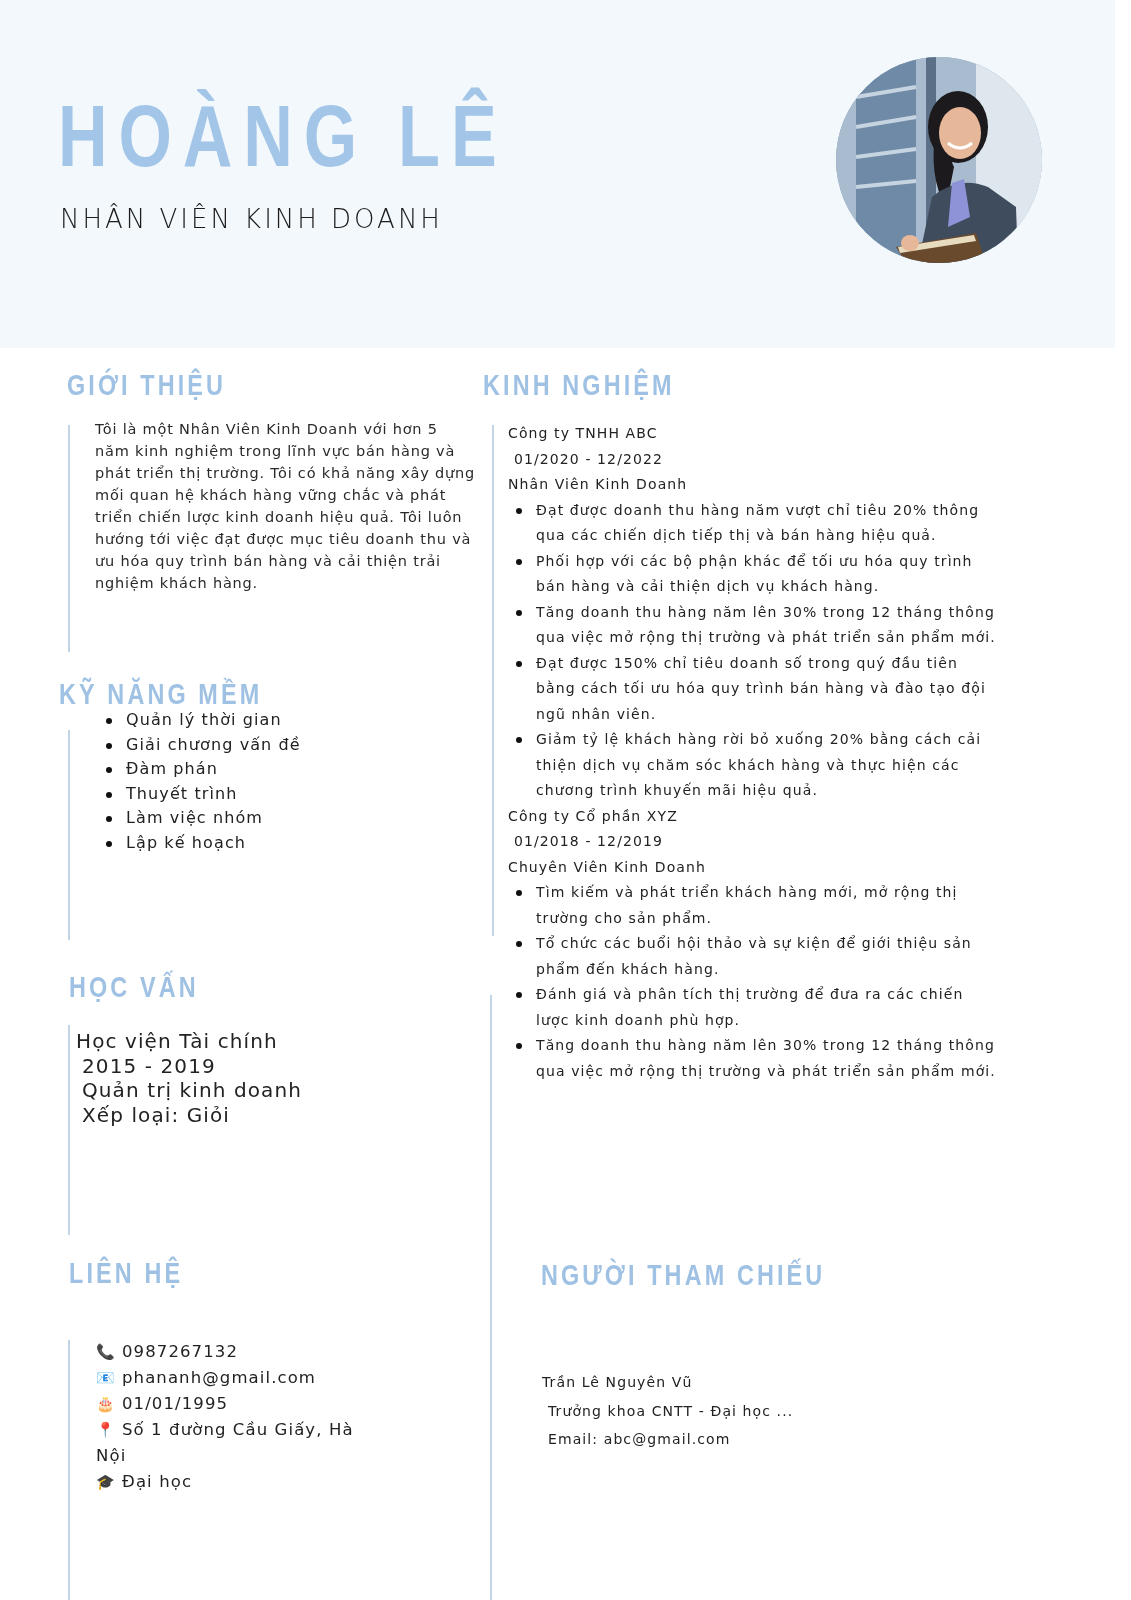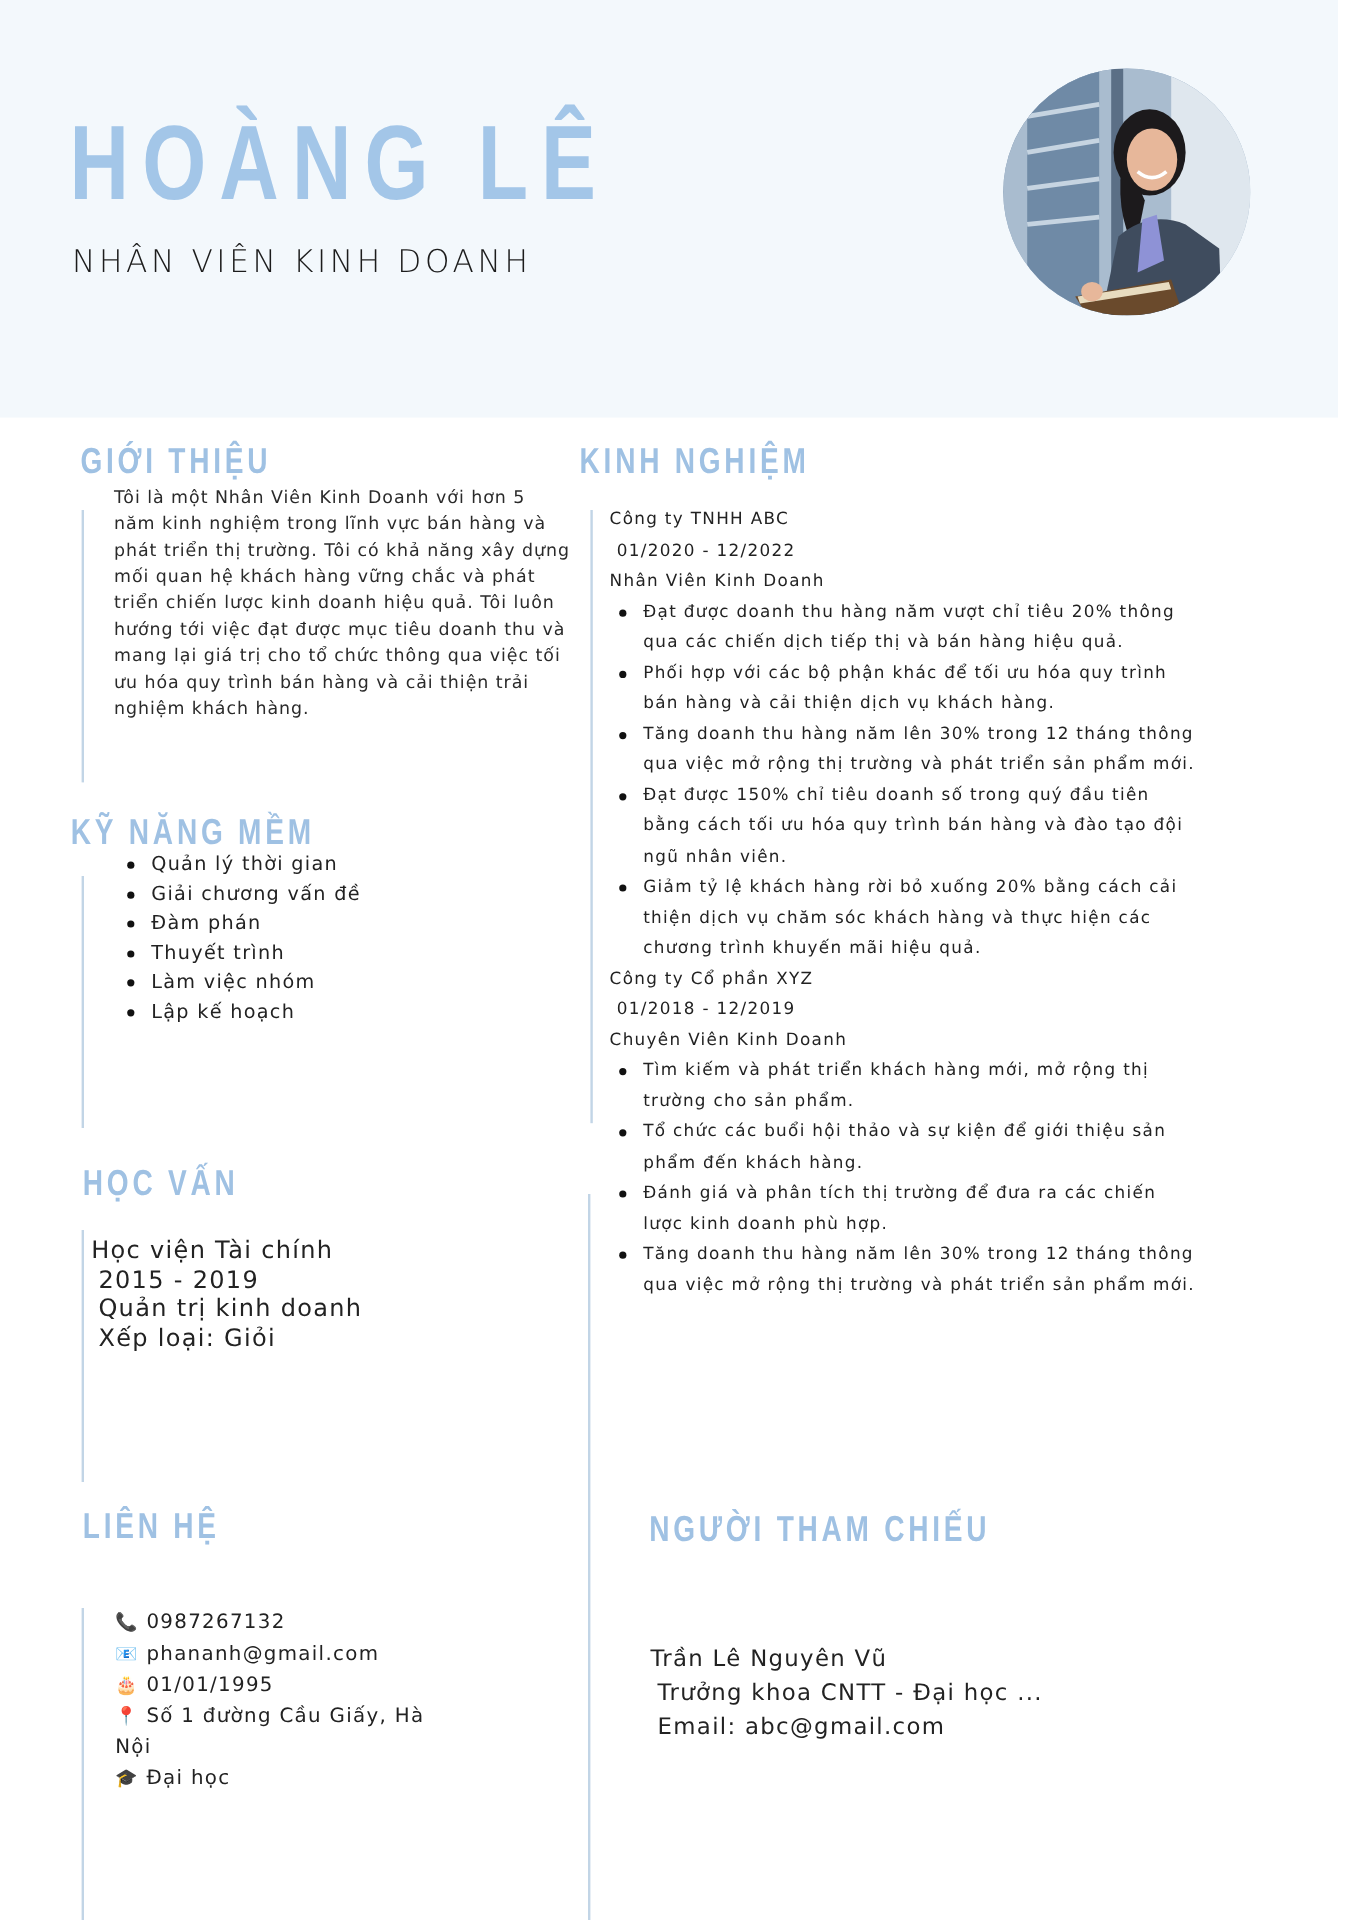--- a/index.html
+++ b/index.html
@@ -71,28 +71,27 @@
       <path d="M116 126 L128 122 L134 160 L112 170 Z" fill="#8e92d6"></path>
       <path d="M60 190 L140 176 L150 206 L70 206 Z" fill="#6a4a2c"></path>
       <path d="M62 190 L138 178 L140 184 L64 196 Z" fill="#e8dcc0"></path>
       <ellipse cx="74" cy="186" rx="9" ry="8" fill="#e7b79a"></ellipse>
     </svg>
   </div>
 </div>
 
 <div class="sec-title" style="left:67px; top:368px;">GIỚI THIỆU</div>
 <div class="vline" style="left:68px; top:425px; height:227px;"></div>
-<div class="body-text" style="left:95px; top:404px;">
+<div class="body-text" style="left:95px; top:418px;">
   <div class="line">Tôi là một Nhân Viên Kinh Doanh với hơn 5</div>
   <div class="line">năm kinh nghiệm trong lĩnh vực bán hàng và</div>
   <div class="line">phát triển thị trường. Tôi có khả năng xây dựng</div>
   <div class="line">mối quan hệ khách hàng vững chắc và phát</div>
   <div class="line">triển chiến lược kinh doanh hiệu quả. Tôi luôn</div>
   <div class="line">hướng tới việc đạt được mục tiêu doanh thu và</div>
-  <div class="line">mang lại giá trị cho tổ chức thông qua việc tối</div>
   <div class="line">ưu hóa quy trình bán hàng và cải thiện trải</div>
   <div class="line">nghiệm khách hàng.</div>
 </div>
 
 <div class="sec-title" style="left:59px; top:677px;">KỸ NĂNG MỀM</div>
 <div class="vline" style="left:68px; top:730px; height:210px;"></div>
 <ul class="bullets med-text" style="left:98px; top:708px; font-size:16px; line-height:24.5px;">
   <li>Quản lý thời gian</li>
   <li>Giải chương vấn đề</li>
   <li>Đàm phán</li>
@@ -189,17 +188,17 @@
         </li>
       <li>
           <div class="line">Tăng doanh thu hàng năm lên 30% trong 12 tháng thông</div>
           <div class="line">qua việc mở rộng thị trường và phát triển sản phẩm mới.</div>
         </li>
     </ul>
   </div>
 </div>
 
 <div class="sec-title" style="left:541px; top:1258px;">NGƯỜI THAM CHIẾU</div>
-<div class="med-text" style="left:542px; top:1368px; font-size:19px; line-height:28.5px;">
+<div class="med-text" style="left:542px; top:1368px; font-size:14px; line-height:28.5px;">
   <div class="line">Trần Lê Nguyên Vũ</div>
   <div class="line indent">Trưởng khoa CNTT - Đại học ...</div>
   <div class="line indent">Email: abc@gmail.com</div>
 </div>
 
 </body></html>

